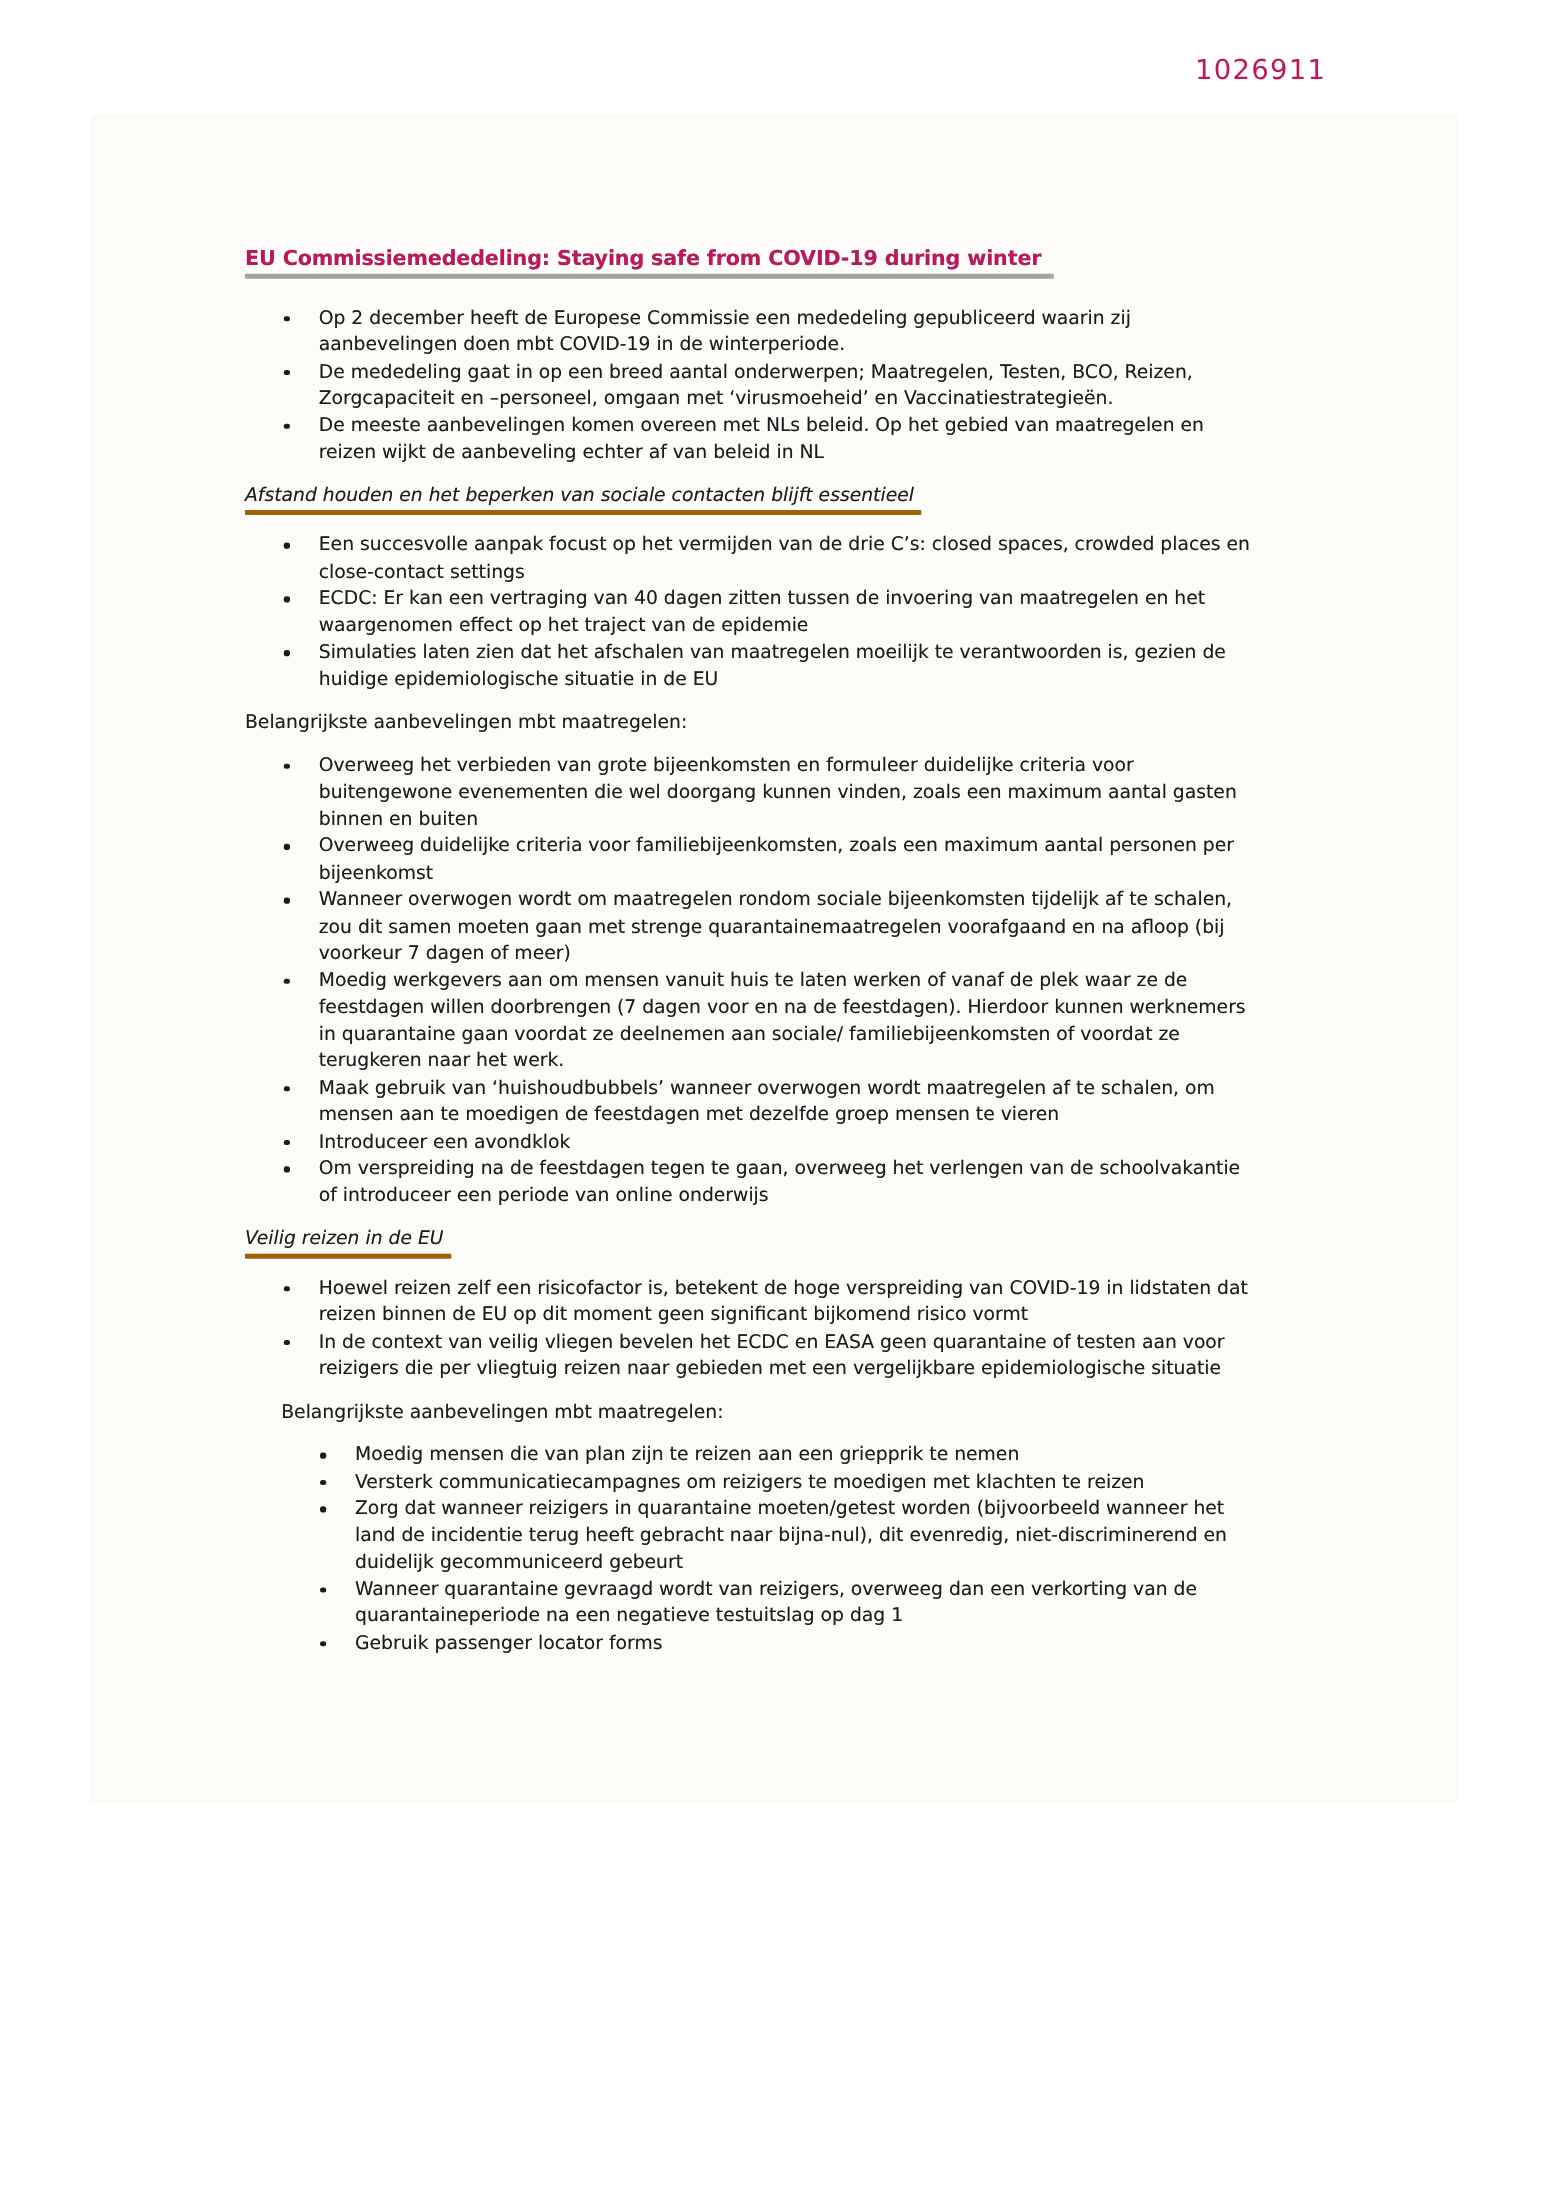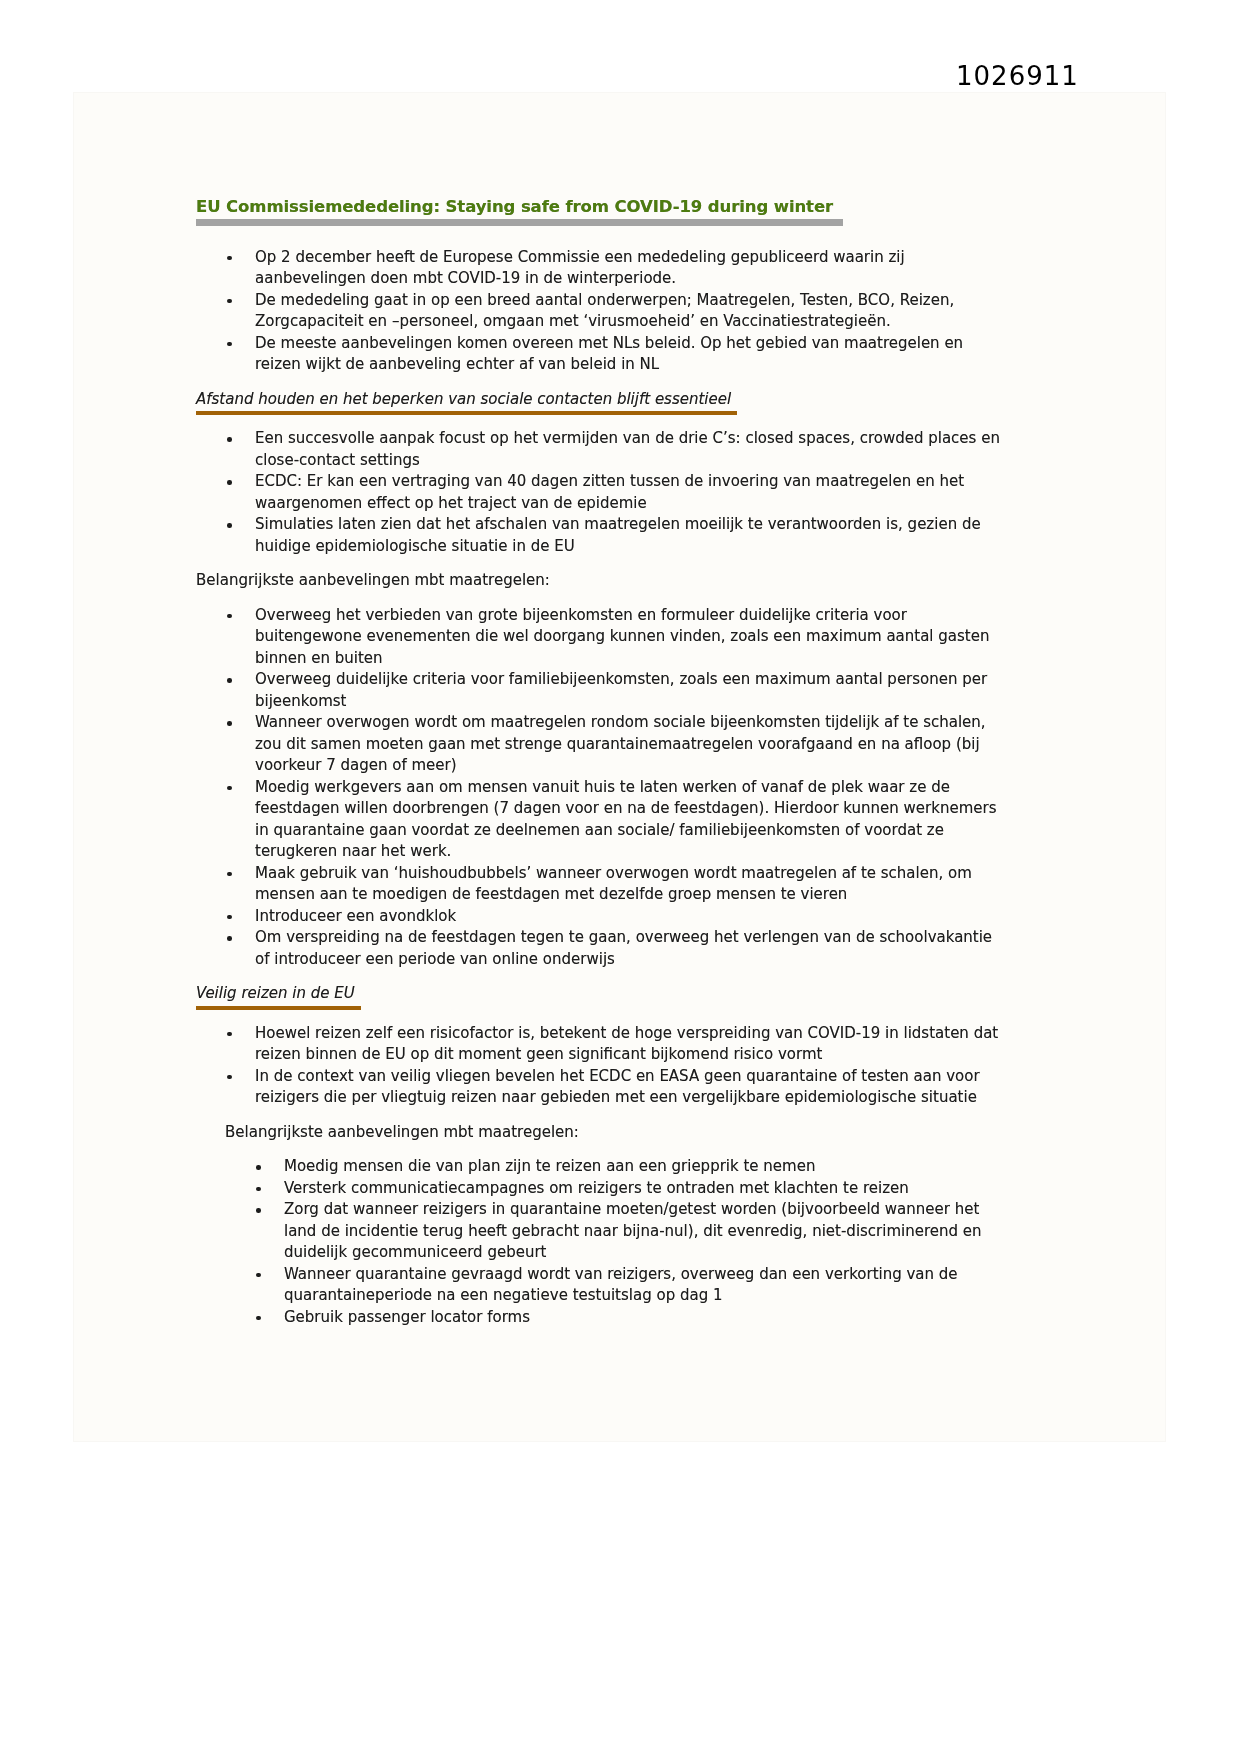--- a/index.html
+++ b/index.html
@@ -20,41 +20,41 @@
     left: 73px;
     top: 92px;
     width: 1093px;
     height: 1350px;
     background: #fdfcf9;
     box-shadow: inset 0 0 0 1px rgba(0,0,0,0.02);
   }
   .doc-number {
     position: absolute;
     left: 956px;
-    top: 61px;
-    font-size: 26px;
+    top: 44px;
+    font-size: 22px;
     letter-spacing: 1px;
-    color: #000000;
+    color: #be185d;
   }
   .content {
     position: absolute;
     left: 196px;
     top: 196px;
     width: 808px;
     font-size: 15px;
     line-height: 21.5px;
     text-shadow: 0 0 0.5px rgba(20,20,20,0.45);
   }
   .doc-title {
     display: inline-block;
     margin: 0 0 8px 0;
     font-size: 16.5px;
     font-weight: bold;
-    color: #4d7c0f;
-    border-bottom: 7px solid #a3a3a3;
+    color: #be185d;
+    border-bottom: 4px solid #a3a3a3;
     padding: 0 10px 1px 0;
     letter-spacing: -0.1px;
   }
   .h-row { margin: 13px 0; }
   .h-italic {
     display: inline-block;
     font-style: italic;
     border-bottom: 4px solid #a16207;
     padding: 0 6px 1px 0;
   }
@@ -125,19 +125,19 @@
 
   <ul class="doc-list">
     <li>Hoewel reizen zelf een risicofactor is, betekent de hoge verspreiding van COVID-19 in lidstaten dat reizen binnen de EU op dit moment geen significant bijkomend risico vormt</li>
     <li>In de context van veilig vliegen bevelen het ECDC en EASA geen quarantaine of testen aan voor reizigers die per vliegtuig reizen naar gebieden met een vergelijkbare epidemiologische situatie</li>
   </ul>
 
   <p class="h-plain indent-1">Belangrijkste aanbevelingen mbt maatregelen:</p>
 
   <ul class="doc-list indent-1">
     <li>Moedig mensen die van plan zijn te reizen aan een griepprik te nemen</li>
-    <li>Versterk communicatiecampagnes om reizigers te ontraden met klachten te reizen</li>
+    <li>Versterk communicatiecampagnes om reizigers te moedigen met klachten te reizen</li>
     <li>Zorg dat wanneer reizigers in quarantaine moeten/getest worden (bijvoorbeeld wanneer het land de incidentie terug heeft gebracht naar bijna-nul), dit evenredig, niet-discriminerend en duidelijk gecommuniceerd gebeurt</li>
     <li>Wanneer quarantaine gevraagd wordt van reizigers, overweeg dan een verkorting van de quarantaineperiode na een negatieve testuitslag op dag 1</li>
     <li>Gebruik passenger locator forms</li>
   </ul>
 
 </div>
 
 </body></html>

